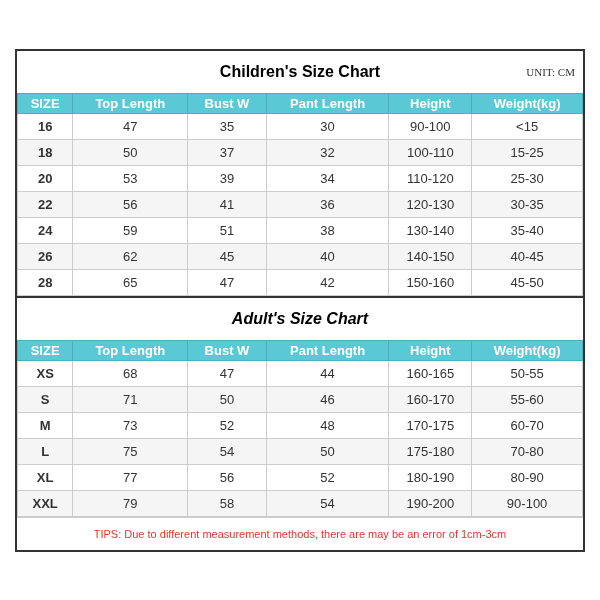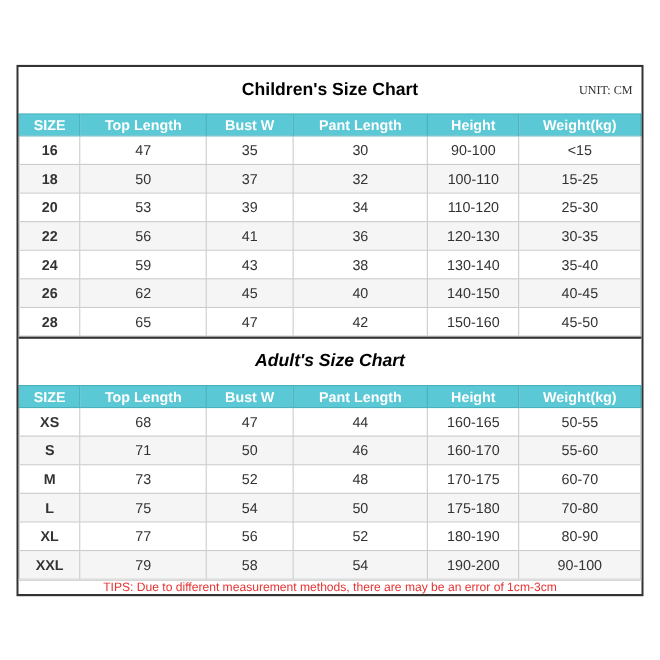--- a/index.html
+++ b/index.html
@@ -66,21 +66,21 @@
       font-weight: bold;
     }
     .adult-title-row {
       border-top: 2px solid #333;
       font-style: italic;
     }
     .tips {
       color: #e53333;
       font-size: 11px;
       text-align: center;
-      padding: 0 4px;
+      padding: 10px 4px;
       background: #fff;
       border-top: 1px solid #ccc;
     }
   </style>
 </head>
 <body>
 
 <div class="container">
 
   <div class="section-title">
@@ -128,21 +128,21 @@
           <td>22</td>
           <td>56</td>
           <td>41</td>
           <td>36</td>
           <td>120-130</td>
           <td>30-35</td>
         </tr>
         <tr>
           <td>24</td>
           <td>59</td>
-          <td>43</td>
+          <td>51</td>
           <td>38</td>
           <td>130-140</td>
           <td>35-40</td>
         </tr>
         <tr>
           <td>26</td>
           <td>62</td>
           <td>45</td>
           <td>40</td>
           <td>140-150</td>

